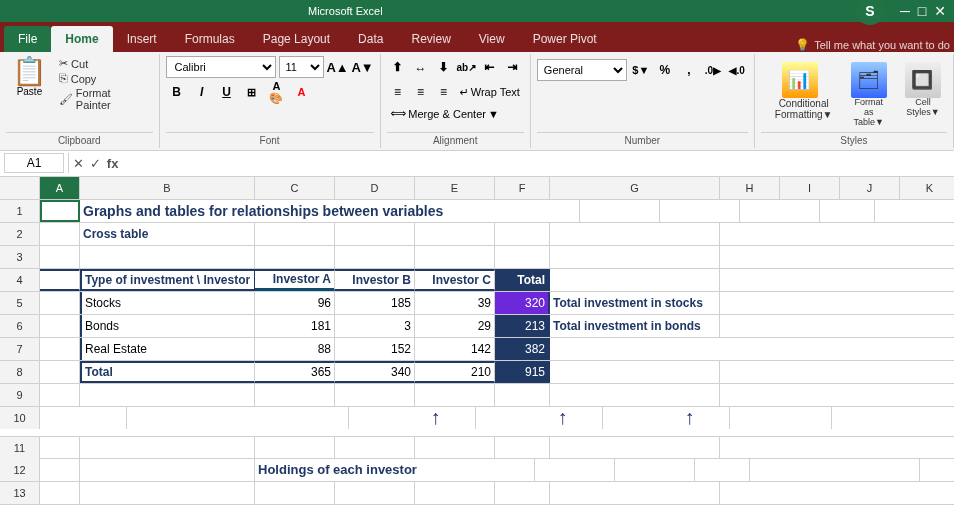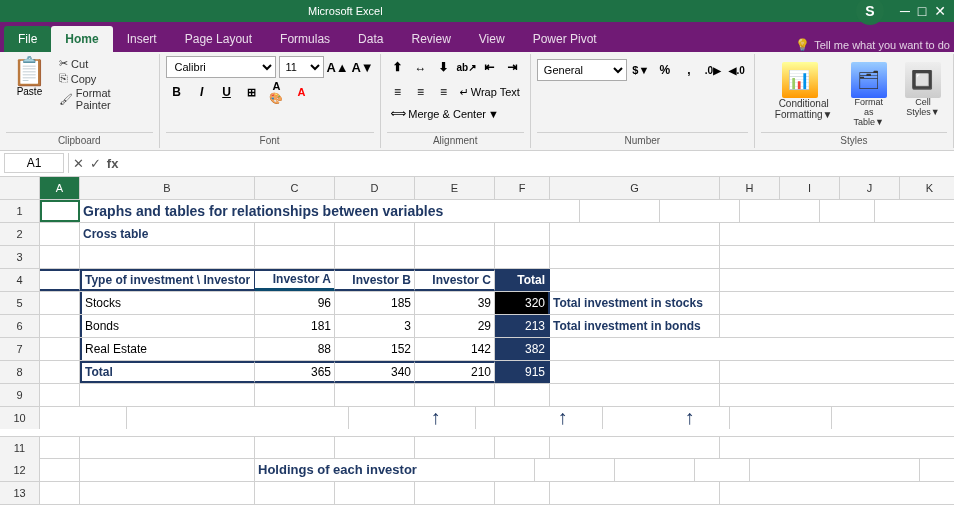--- a/index.html
+++ b/index.html
@@ -19,21 +19,21 @@
     
     .ribbon {
       background: #f3f3f3;
       border-bottom: 1px solid #d0d0d0;
     }
 
     
     .ribbon-tabs {
       display: flex;
       align-items: flex-end;
-      background: #701a75;
+      background: #7f1d1d;
       height: 30px;
       padding: 0 4px;
     }
 
     .ribbon-tab {
       padding: 4px 14px;
       color: rgba(255,255,255,0.85);
       font-size: 12px;
       cursor: pointer;
       border-radius: 3px 3px 0 0;
@@ -383,22 +383,22 @@
   <span style="margin-left:8px; font-size:14px; cursor:pointer;">□</span>
   <span style="margin-left:8px; font-size:14px; cursor:pointer;">✕</span>
 </div>
 
 <div class="ribbon">
 
   <div class="ribbon-tabs">
     <div class="ribbon-tab" style="background:#217346; color:white;">File</div>
     <div class="ribbon-tab active">Home</div>
     <div class="ribbon-tab">Insert</div>
+    <div class="ribbon-tab">Formulas</div>
     <div class="ribbon-tab">Page Layout</div>
-    <div class="ribbon-tab">Formulas</div>
     <div class="ribbon-tab">Data</div>
     <div class="ribbon-tab">Review</div>
     <div class="ribbon-tab">View</div>
     <div class="ribbon-tab">Power Pivot</div>
     <div style="flex:1;"></div>
     <div class="tell-me-bar">
       <span style="color:rgba(255,255,255,0.8);">💡</span>
       <span style="color:rgba(255,255,255,0.8); font-size:11px;">Tell me what you want to do</span>
     </div>
   </div>
@@ -603,21 +603,21 @@
     <div class="cell col-g"></div>
   </div>
 
   <div class="grid-row">
     <div class="row-num">5</div>
     <div class="cell col-a"></div>
     <div class="cell col-b" style="border-left:2px solid #1f3864;">Stocks</div>
     <div class="cell col-c" style="justify-content:flex-end;">96</div>
     <div class="cell col-d" style="justify-content:flex-end;">185</div>
     <div class="cell col-e" style="justify-content:flex-end;">39</div>
-    <div class="cell col-f" style="background:#000000; color:white; justify-content:flex-end; border-right:2px solid #1f3864;">320</div>
+    <div class="cell col-f" style="background:#6d28d9; color:white; justify-content:flex-end; border-right:2px solid #1f3864;">320</div>
     <div class="cell col-g" style="font-weight:bold; color:#1f3864;">Total investment in stocks</div>
   </div>
 
   <div class="grid-row">
     <div class="row-num">6</div>
     <div class="cell col-a"></div>
     <div class="cell col-b" style="border-left:2px solid #1f3864;">Bonds</div>
     <div class="cell col-c" style="justify-content:flex-end;">181</div>
     <div class="cell col-d" style="justify-content:flex-end;">3</div>
     <div class="cell col-e" style="justify-content:flex-end;">29</div>

